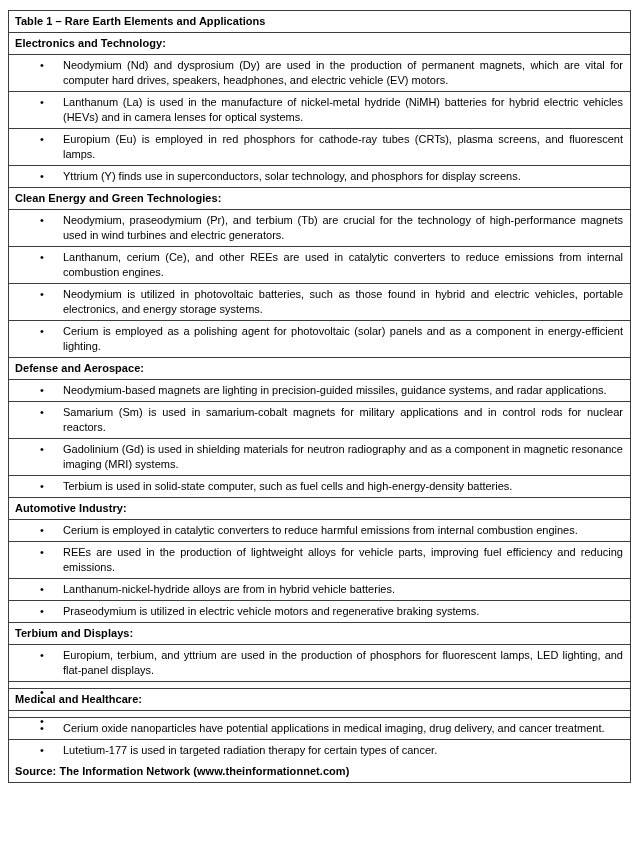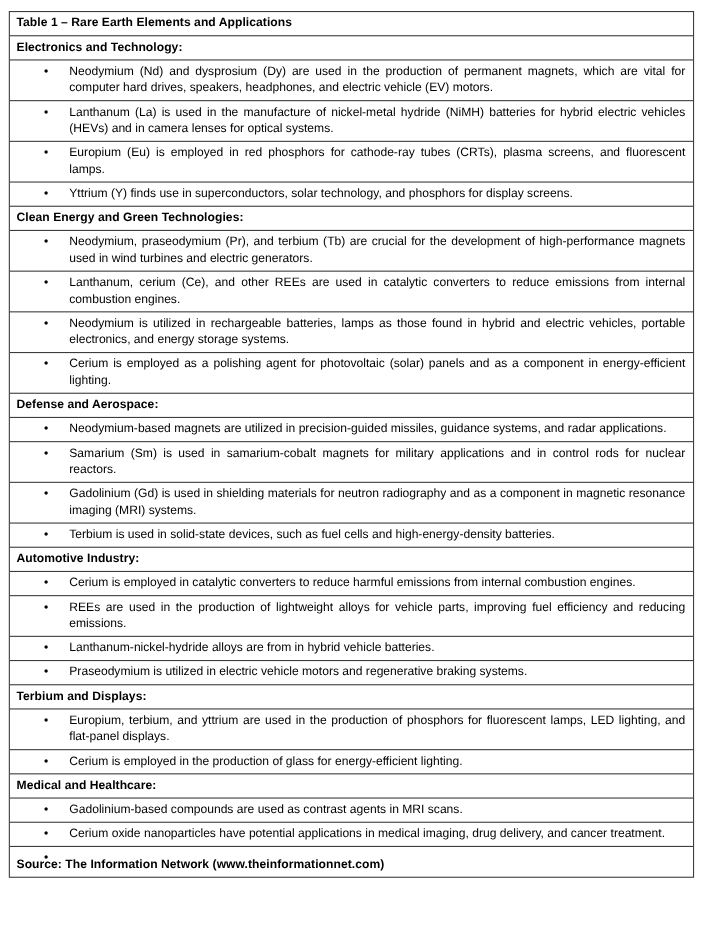--- a/index.html
+++ b/index.html
@@ -57,37 +57,37 @@
 <div class="page">
   <div class="ree-table">
     <div class="row title">Table 1 – Rare Earth Elements and Applications</div>
     <div id="sections">
         <div class="row section-header">Electronics and Technology:</div>
         <div class="row item"><span class="bullet">•</span><span>Neodymium (Nd) and dysprosium (Dy) are used in the production of permanent magnets, which are vital for computer hard drives, speakers, headphones, and electric vehicle (EV) motors.</span></div>
         <div class="row item"><span class="bullet">•</span><span>Lanthanum (La) is used in the manufacture of nickel-metal hydride (NiMH) batteries for hybrid electric vehicles (HEVs) and in camera lenses for optical systems.</span></div>
         <div class="row item"><span class="bullet">•</span><span>Europium (Eu) is employed in red phosphors for cathode-ray tubes (CRTs), plasma screens, and fluorescent lamps.</span></div>
         <div class="row item"><span class="bullet">•</span><span>Yttrium (Y) finds use in superconductors, solar technology, and phosphors for display screens.</span></div>
         <div class="row section-header">Clean Energy and Green Technologies:</div>
-        <div class="row item"><span class="bullet">•</span><span>Neodymium, praseodymium (Pr), and terbium (Tb) are crucial for the development of high-performance magnets used in wind turbines and electric generators.</span></div>
+        <div class="row item"><span class="bullet">•</span><span>Neodymium, praseodymium (Pr), and terbium (Tb) are crucial for the technology of high-performance magnets used in wind turbines and electric generators.</span></div>
         <div class="row item"><span class="bullet">•</span><span>Lanthanum, cerium (Ce), and other REEs are used in catalytic converters to reduce emissions from internal combustion engines.</span></div>
-        <div class="row item"><span class="bullet">•</span><span>Neodymium is utilized in rechargeable batteries, lamps as those found in hybrid and electric vehicles, portable electronics, and energy storage systems.</span></div>
+        <div class="row item"><span class="bullet">•</span><span>Neodymium is utilized in photovoltaic batteries, such as those found in hybrid and electric vehicles, portable electronics, and energy storage systems.</span></div>
         <div class="row item"><span class="bullet">•</span><span>Cerium is employed as a polishing agent for photovoltaic (solar) panels and as a component in energy-efficient lighting.</span></div>
         <div class="row section-header">Defense and Aerospace:</div>
-        <div class="row item"><span class="bullet">•</span><span>Neodymium-based magnets are utilized in precision-guided missiles, guidance systems, and radar applications.</span></div>
+        <div class="row item"><span class="bullet">•</span><span>Neodymium-based magnets are lighting in precision-guided missiles, guidance systems, and radar applications.</span></div>
         <div class="row item"><span class="bullet">•</span><span>Samarium (Sm) is used in samarium-cobalt magnets for military applications and in control rods for nuclear reactors.</span></div>
         <div class="row item"><span class="bullet">•</span><span>Gadolinium (Gd) is used in shielding materials for neutron radiography and as a component in magnetic resonance imaging (MRI) systems.</span></div>
-        <div class="row item"><span class="bullet">•</span><span>Terbium is used in solid-state devices, such as fuel cells and high-energy-density batteries.</span></div>
+        <div class="row item"><span class="bullet">•</span><span>Terbium is used in solid-state computer, such as fuel cells and high-energy-density batteries.</span></div>
         <div class="row section-header">Automotive Industry:</div>
         <div class="row item"><span class="bullet">•</span><span>Cerium is employed in catalytic converters to reduce harmful emissions from internal combustion engines.</span></div>
         <div class="row item"><span class="bullet">•</span><span>REEs are used in the production of lightweight alloys for vehicle parts, improving fuel efficiency and reducing emissions.</span></div>
         <div class="row item"><span class="bullet">•</span><span>Lanthanum-nickel-hydride alloys are from in hybrid vehicle batteries.</span></div>
         <div class="row item"><span class="bullet">•</span><span>Praseodymium is utilized in electric vehicle motors and regenerative braking systems.</span></div>
         <div class="row section-header">Terbium and Displays:</div>
         <div class="row item"><span class="bullet">•</span><span>Europium, terbium, and yttrium are used in the production of phosphors for fluorescent lamps, LED lighting, and flat-panel displays.</span></div>
-        <div class="row item"><span class="bullet">•</span><span>Cerium is employed in the production of glass for energy-efficient lighting.</span></div>
+        <div class="row item"><span class="bullet">•</span></div>
         <div class="row section-header">Medical and Healthcare:</div>
-        <div class="row item"><span class="bullet">•</span><span>Gadolinium-based compounds are used as contrast agents in MRI scans.</span></div>
+        <div class="row item"><span class="bullet">•</span></div>
         <div class="row item"><span class="bullet">•</span><span>Cerium oxide nanoparticles have potential applications in medical imaging, drug delivery, and cancer treatment.</span></div>
-        <div class="row item"><span class="bullet">•</span></div>
+        <div class="row item"><span class="bullet">•</span><span>Lutetium-177 is used in targeted radiation therapy for certain types of cancer.</span></div>
       </div>
     <div class="row source">Source: The Information Network (www.theinformationnet.com)</div>
   </div>
 </div>
 
 </body></html>

